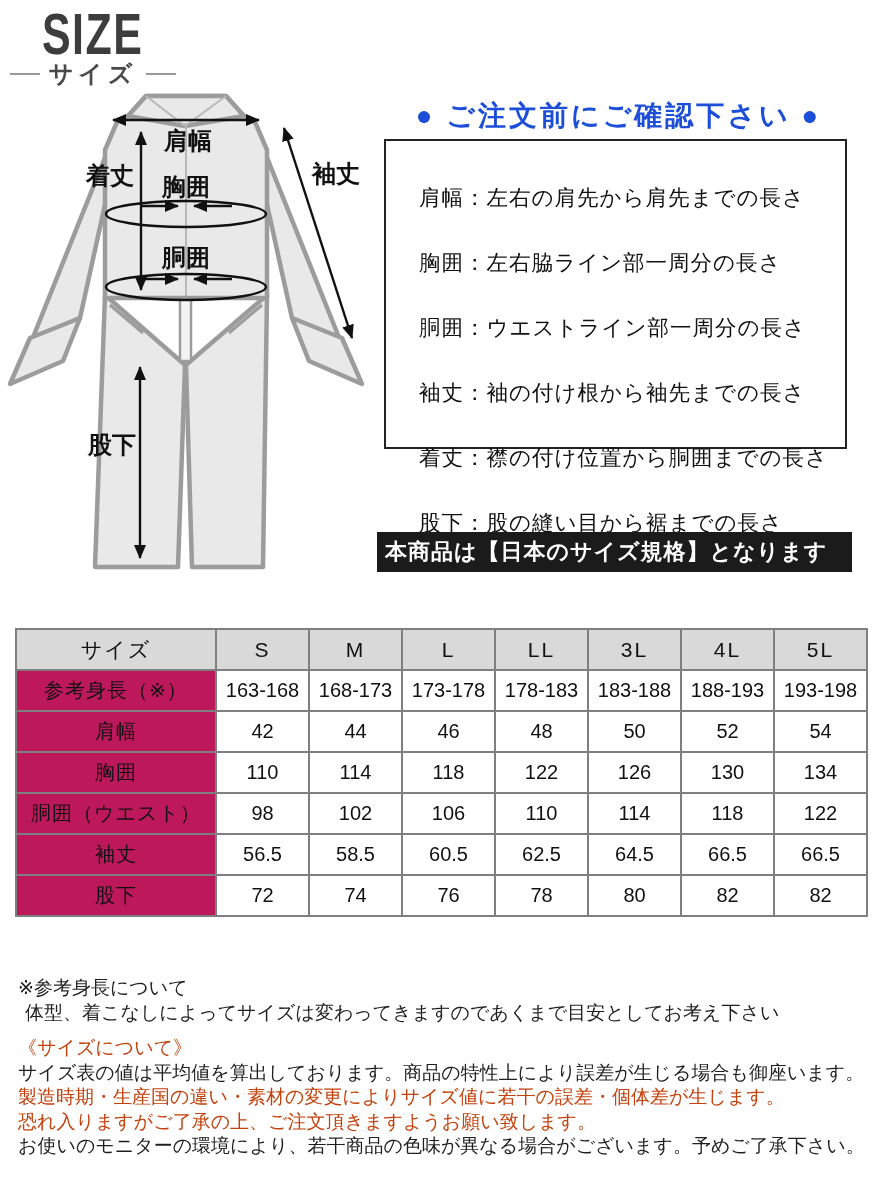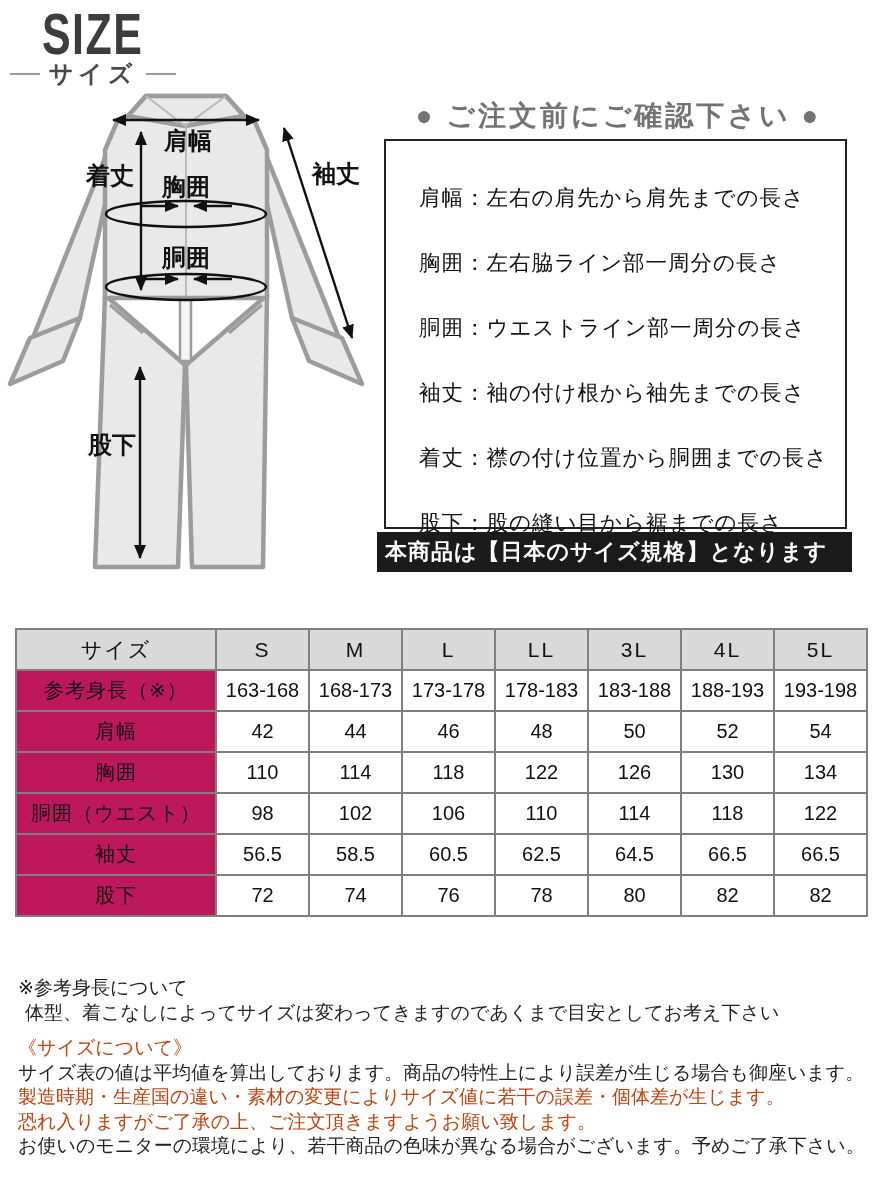--- a/index.html
+++ b/index.html
@@ -19,22 +19,22 @@
   .diagram { position:absolute; left:0; top:80px; width:390px; height:540px; }
   .diagram svg { width:100%; height:100%; }
   .garment { fill:#e9e9e9; stroke:#9c9c9c; stroke-width:4.5; stroke-linejoin:round; }
   .seam { stroke:#9c9c9c; stroke-width:3; fill:none; }
   .seam-thin { stroke:#b9b9b9; stroke-width:2; fill:none; }
   .meas { stroke:#111; stroke-width:2.4; fill:none; }
   .dlabel { font-size:24px; font-weight:bold; fill:#111; text-anchor:middle; }
 
   
   .confirm-title { position:absolute; left:385px; top:97px; width:467px; text-align:center;
-    font-size:28px; font-weight:bold; color:#737373; letter-spacing:3px; white-space:nowrap; }
-  .confirm-box { position:absolute; left:384px; top:139px; width:463px; height:390px;
+    font-size:28px; font-weight:bold; color:#1d4ed8; letter-spacing:3px; white-space:nowrap; }
+  .confirm-box { position:absolute; left:384px; top:139px; width:463px; height:310px;
     border:2px solid #222; display:flex; flex-direction:column; gap:36px; padding:42px 10px 0 33px; }
   .confirm-box .line { font-size:21.5px; color:#111; letter-spacing:1px; white-space:nowrap; }
   .jis-bar { position:absolute; left:377px; top:532px; width:475px; height:40px; background:#1b1b1b;
     color:#fff; font-size:22px; font-weight:bold; line-height:40px; padding-left:8px;
     letter-spacing:1px; white-space:nowrap; }
 
   
   table.size-table { position:absolute; left:15px; top:628px; width:853px;
     border-collapse:collapse; table-layout:fixed; }
   .size-table th, .size-table td { border:2px solid #7f7f7f; height:41px; text-align:center;

